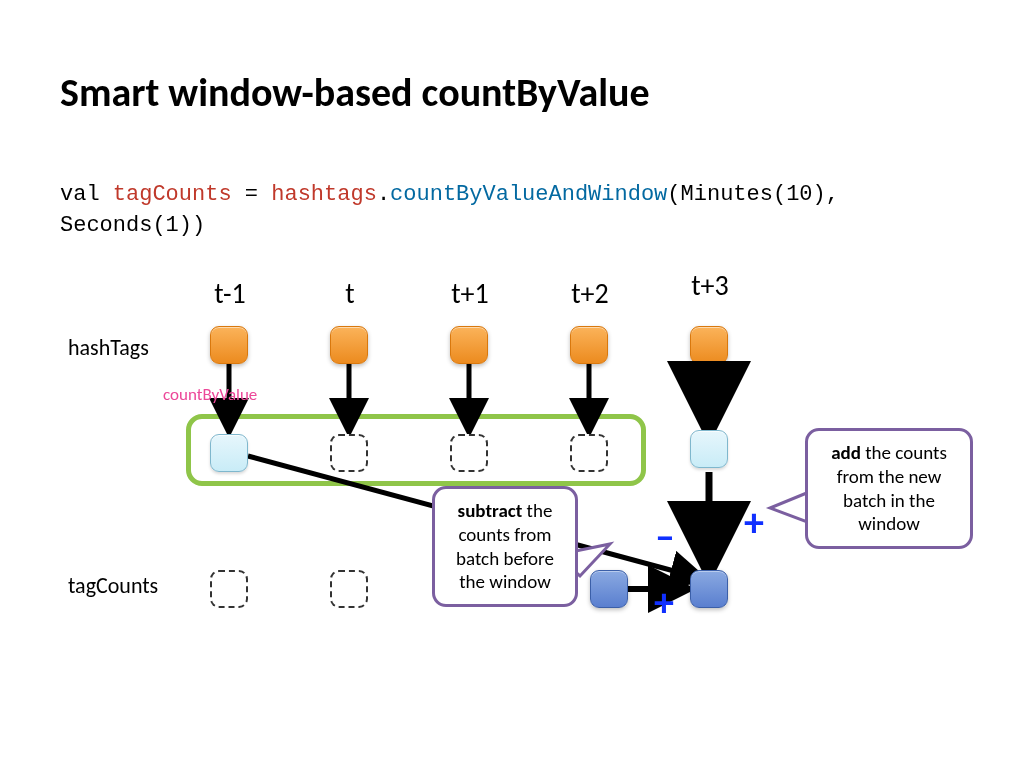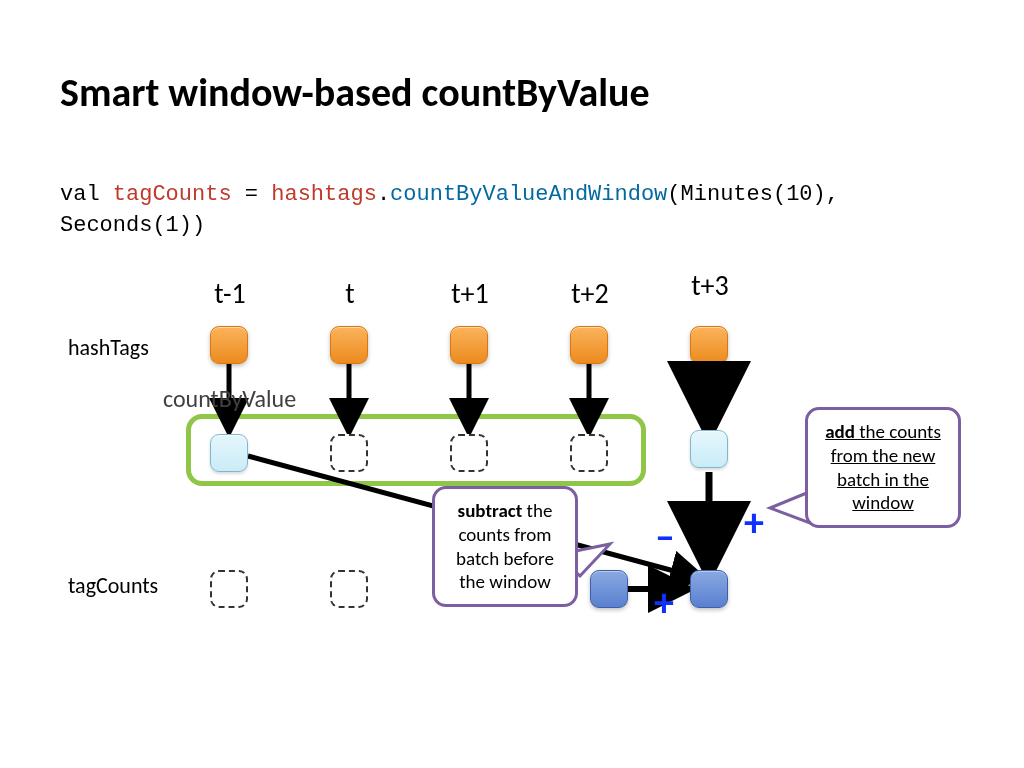--- a/index.html
+++ b/index.html
@@ -41,22 +41,22 @@
     text-align: center;
     width: 60px;
   }
   .rowlabel {
     position: absolute;
     font-size: 22px;
     color: #000;
   }
   .opLabel {
     position: absolute;
-    font-size: 24px;
-    color: #404040;
+    font-size: 17px;
+    color: #ec4899;
   }
   .box {
     position: absolute;
     width: 38px;
     height: 38px;
     border-radius: 9px;
     box-sizing: border-box;
   }
   .orange {
     background: linear-gradient(to bottom, #fbb35a, #ec8b1f);
@@ -178,15 +178,15 @@
 <div class="box blue" style="left:590px; top:570px;"></div>
 <div class="box blue" style="left:690px; top:570px;"></div>
 
 <div class="opSym" style="left:655px; top:512px;">–</div>
 <div class="opSym" style="left:744px; top:498px;">+</div>
 <div class="opSym" style="left:654px; top:578px;">+</div>
 
 <div class="callout" style="left:432px; top:486px; width:146px;">
   <span style="font-weight:700">subtract</span><span> the counts from batch before the window</span>
 </div>
-<div class="callout" style="left:805px; top:407px; width:156px;text-decoration:underline;">
+<div class="callout" style="left:805px; top:428px; width:168px;">
   <span style="font-weight:700">add</span><span> the counts from the new batch in the window</span>
 </div>
 
 </body></html>

